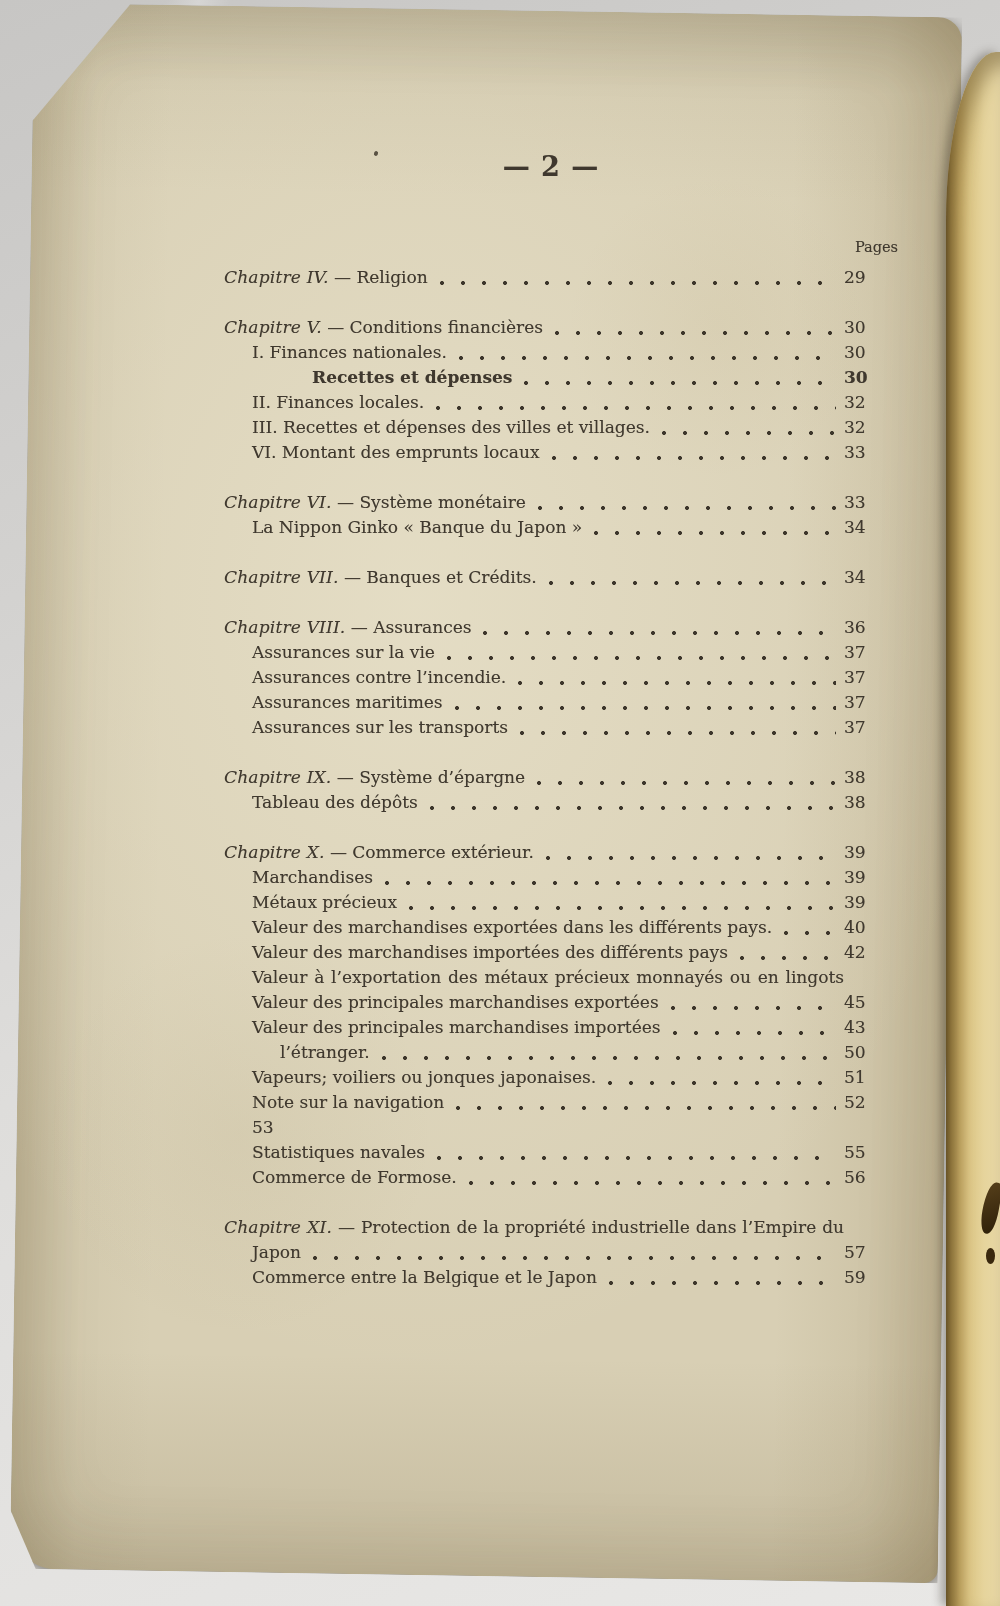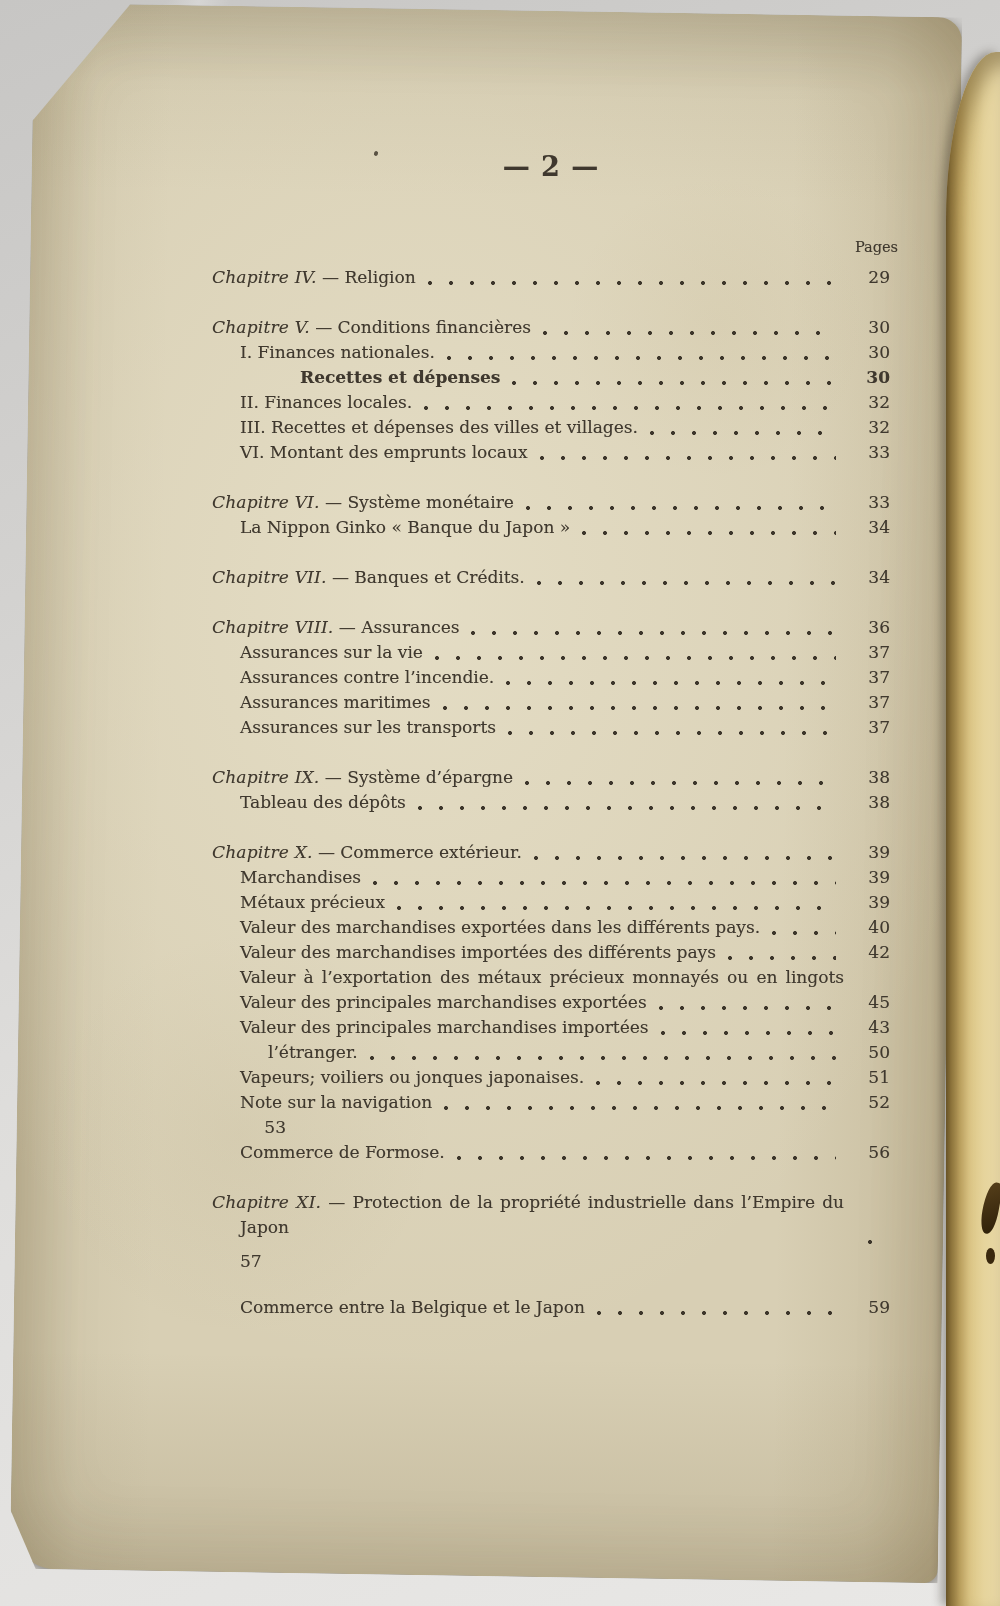--- a/index.html
+++ b/index.html
@@ -56,39 +56,39 @@
     color:#3f382e;
     text-shadow:0.2px 0.2px 0.4px rgba(63,56,46,.35);
   }
   .folio{
     text-align:center;font-size:27px;font-weight:bold;letter-spacing:1px;line-height:34px;
   }
   .pages-label{
     text-align:right;font-size:14.5px;line-height:15px;margin-top:56px;margin-right:-8px;
   }
   .entries{margin-top:10px;}
-  .toc-entry{margin-top:0;}
+  .toc-entry{margin-top:0;margin-left:12px;}
   .toc-entry.gap{margin-top:25px;}
   .line{
     display:flex;align-items:baseline;
     font-size:17px;line-height:25px;
   }
   .ind-0{padding-left:0;}
   .ind-1{padding-left:28px;}
   .ind-2{padding-left:88px;font-weight:bold;}
-  .c-0{padding-left:28px;flex-direction:column;}  
+  .c-0{padding-left:28px;}  
   .c-1{padding-left:56px;}  
   .lbl{white-space:nowrap;}
   .chap{font-style:italic;letter-spacing:.2px;}
   .leader{
     flex:1 1 auto;height:4px;align-self:flex-end;margin:0 8px 5px 12px;min-width:14px;
     background-image:radial-gradient(circle at 2px 2px, rgba(52,45,35,.95) 1.6px, rgba(52,45,35,0) 2.3px);
     background-size:21px 4px;background-repeat:repeat-x;
   }
-  .pnum{flex:0 0 46px;text-align:right;}
+  .pnum{flex:0 0 46px;text-align:left;}
   
   .full{display:block;text-align:justify;text-align-last:justify;margin-right:46px;}
   .full .lbl{white-space:normal;}
   
   .stretch{flex:1 1 auto;text-align:justify;text-align-last:justify;white-space:normal;margin-right:6px;}
 </style>
 </head>
 <body>
 
 <div class="scene">
@@ -295,20 +295,27 @@
             <span class="pnum">52</span>
           </div>
         </div>
         <div class="toc-entry">
           <div class="line ind-1">
             <span class="pnum">53</span>
           </div>
         </div>
         <div class="toc-entry">
           <div class="line ind-1">
+            <span class="lbl">Statistiques navales</span>
+            <span class="leader"></span>
+            <span class="pnum">55</span>
+          </div>
+        </div>
+        <div class="toc-entry">
+          <div class="line ind-1">
             <span class="lbl">Commerce de Formose.</span>
             <span class="leader"></span>
             <span class="pnum">56</span>
           </div>
         </div>
         <div class="toc-entry gap">
           <div class="line ind-0 full"><span class="lbl"><em class="chap">Chapitre XI.</em> — Protection de la propriété industrielle dans l’Empire du</span></div>
           <div class="line c-0">
             <span class="lbl">Japon</span>
             <span class="leader"></span>

